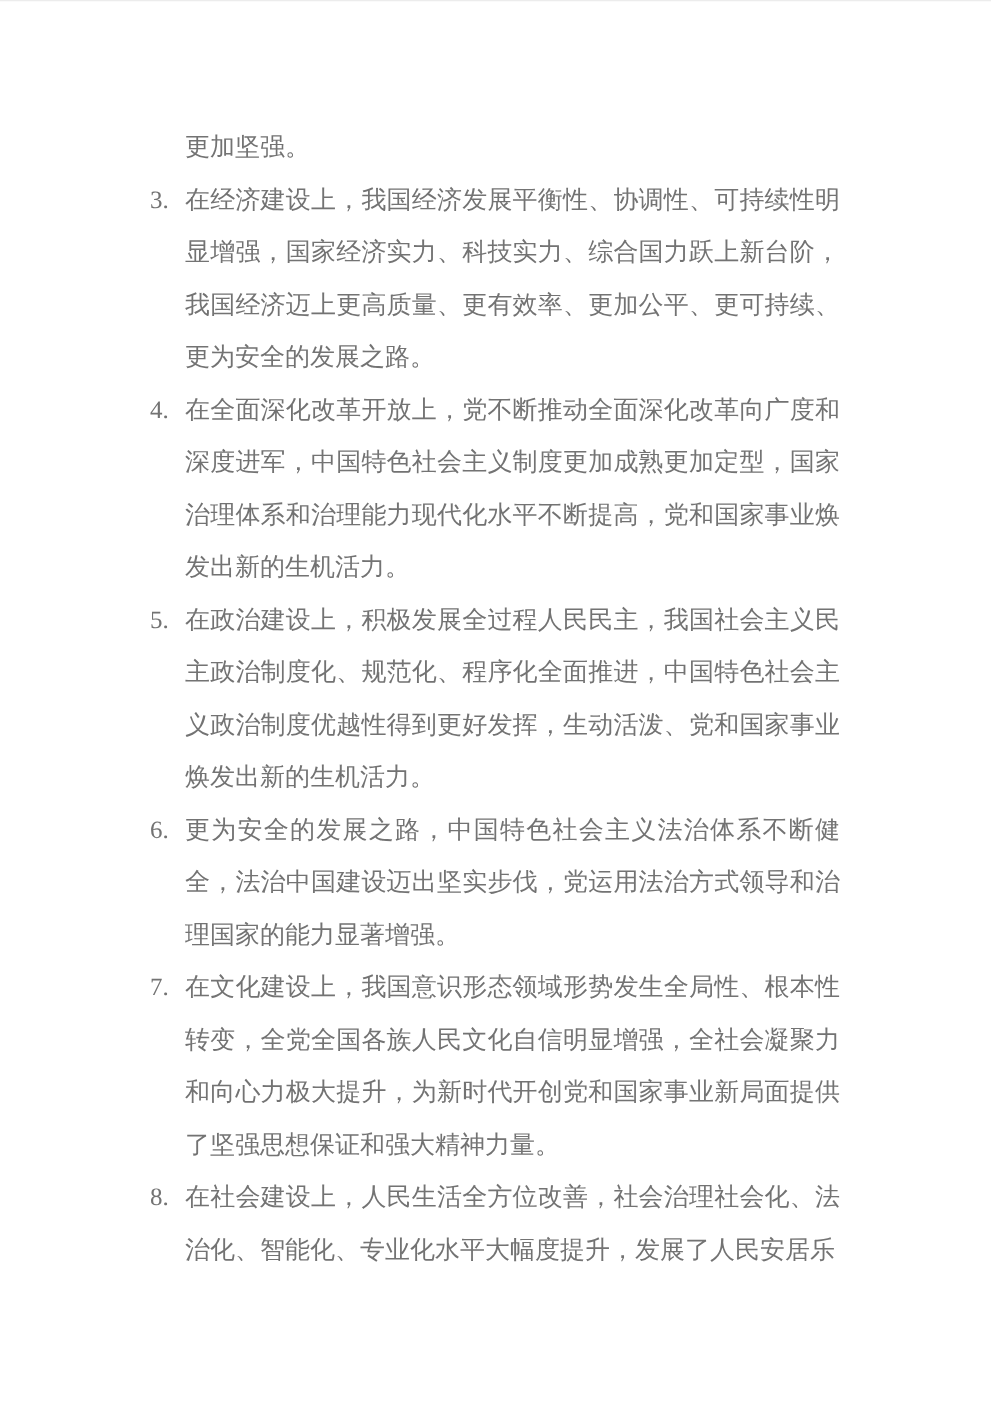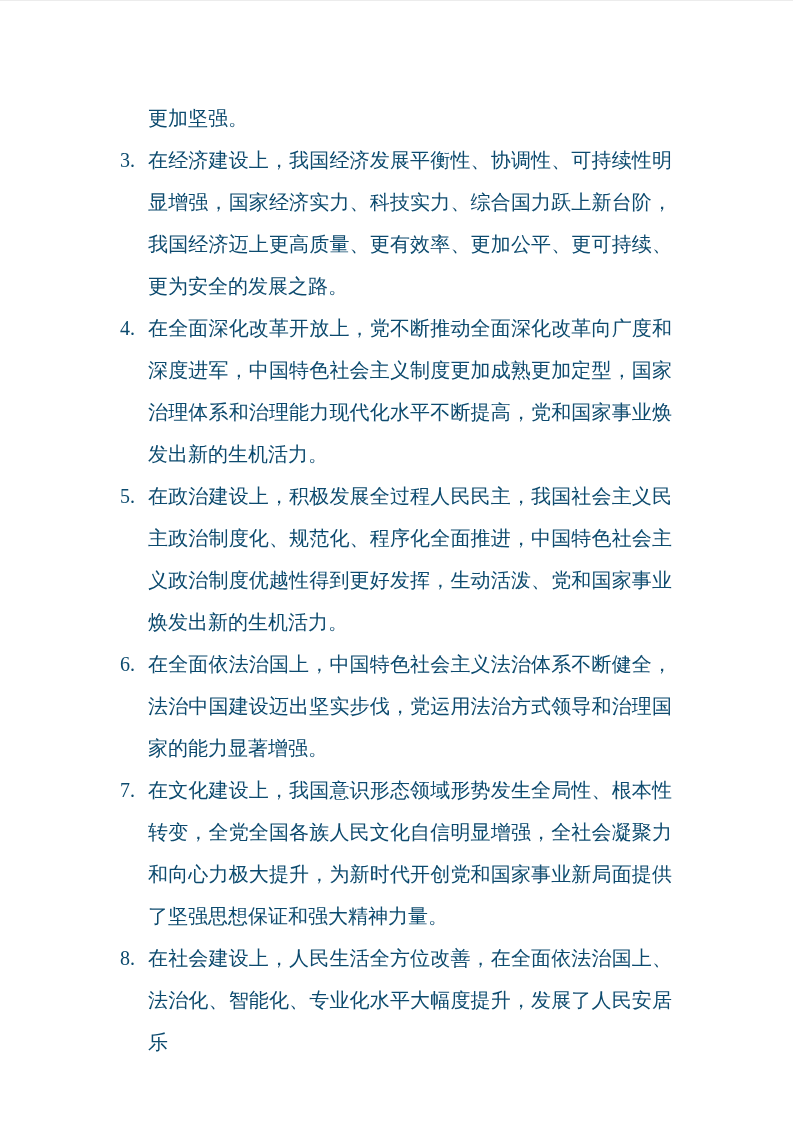--- a/index.html
+++ b/index.html
@@ -11,21 +11,21 @@
     position: relative;
     width: 793px;
     height: 1122px;
     box-sizing: border-box;
     background: #ffffff;
     border-top: 1px solid #ececec;
     padding: 96px 121px 0 120px;
     font-family: "Liberation Serif", "DejaVu Serif", serif;
     font-size: 20px;
     line-height: 42px;
-    color: #0c4a6e;
+    color: #737373;
     overflow: hidden;
   }
   .continuation {
     margin-left: 28px;
   }
   ol.numbered-list {
     list-style: none;
     margin: 0;
     padding: 0;
   }
@@ -63,26 +63,26 @@
     <span class="item-text">在全面深化改革开放上，党不断推动全面深化改革向广度和深度进军，中国特色社会主义制度更加成熟更加定型，国家治理体系和治理能力现代化水平不断提高，党和国家事业焕发出新的生机活力。</span>
   </li>
 
   <li>
     <span class="marker">5.</span>
     <span class="item-text">在政治建设上，积极发展全过程人民民主，我国社会主义民主政治制度化、规范化、程序化全面推进，中国特色社会主义政治制度优越性得到更好发挥，生动活泼、党和国家事业焕发出新的生机活力。</span>
   </li>
 
   <li>
     <span class="marker">6.</span>
-    <span class="item-text">在全面依法治国上，中国特色社会主义法治体系不断健全，法治中国建设迈出坚实步伐，党运用法治方式领导和治理国家的能力显著增强。</span>
+    <span class="item-text">更为安全的发展之路，中国特色社会主义法治体系不断健全，法治中国建设迈出坚实步伐，党运用法治方式领导和治理国家的能力显著增强。</span>
   </li>
 
   <li>
     <span class="marker">7.</span>
     <span class="item-text">在文化建设上，我国意识形态领域形势发生全局性、根本性转变，全党全国各族人民文化自信明显增强，全社会凝聚力和向心力极大提升，为新时代开创党和国家事业新局面提供了坚强思想保证和强大精神力量。</span>
   </li>
 
   <li>
     <span class="marker">8.</span>
-    <span class="item-text">在社会建设上，人民生活全方位改善，在全面依法治国上、法治化、智能化、专业化水平大幅度提升，发展了人民安居乐</span>
+    <span class="item-text">在社会建设上，人民生活全方位改善，社会治理社会化、法治化、智能化、专业化水平大幅度提升，发展了人民安居乐</span>
   </li>
 </ol>
 </div>
 
 </body></html>

